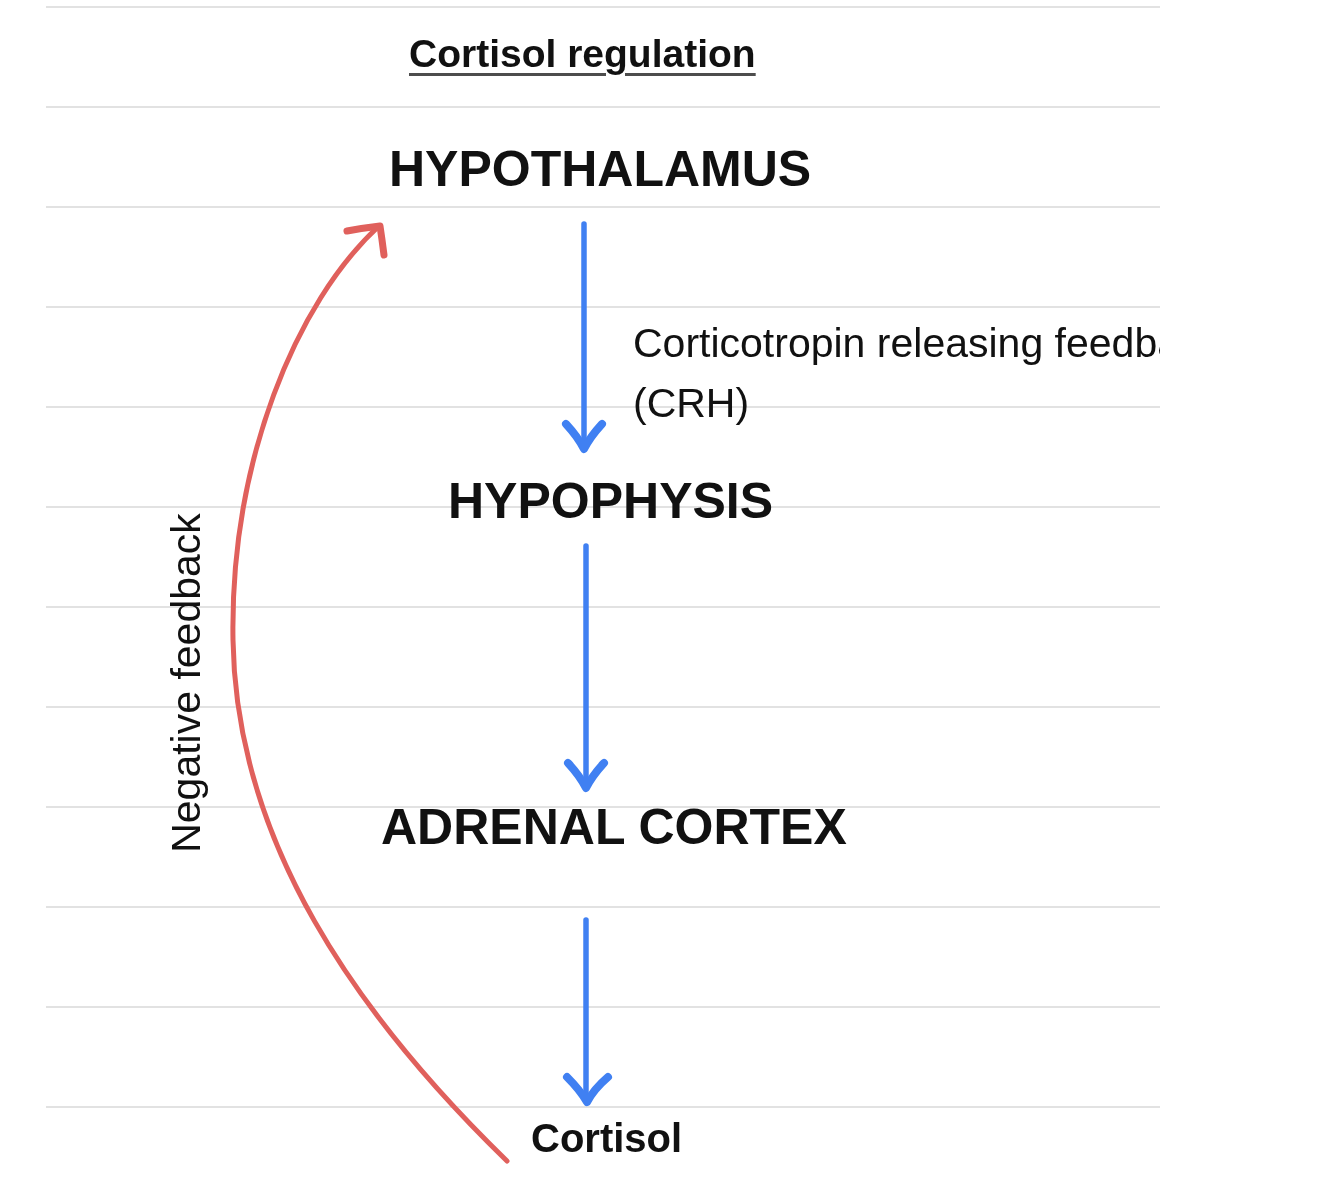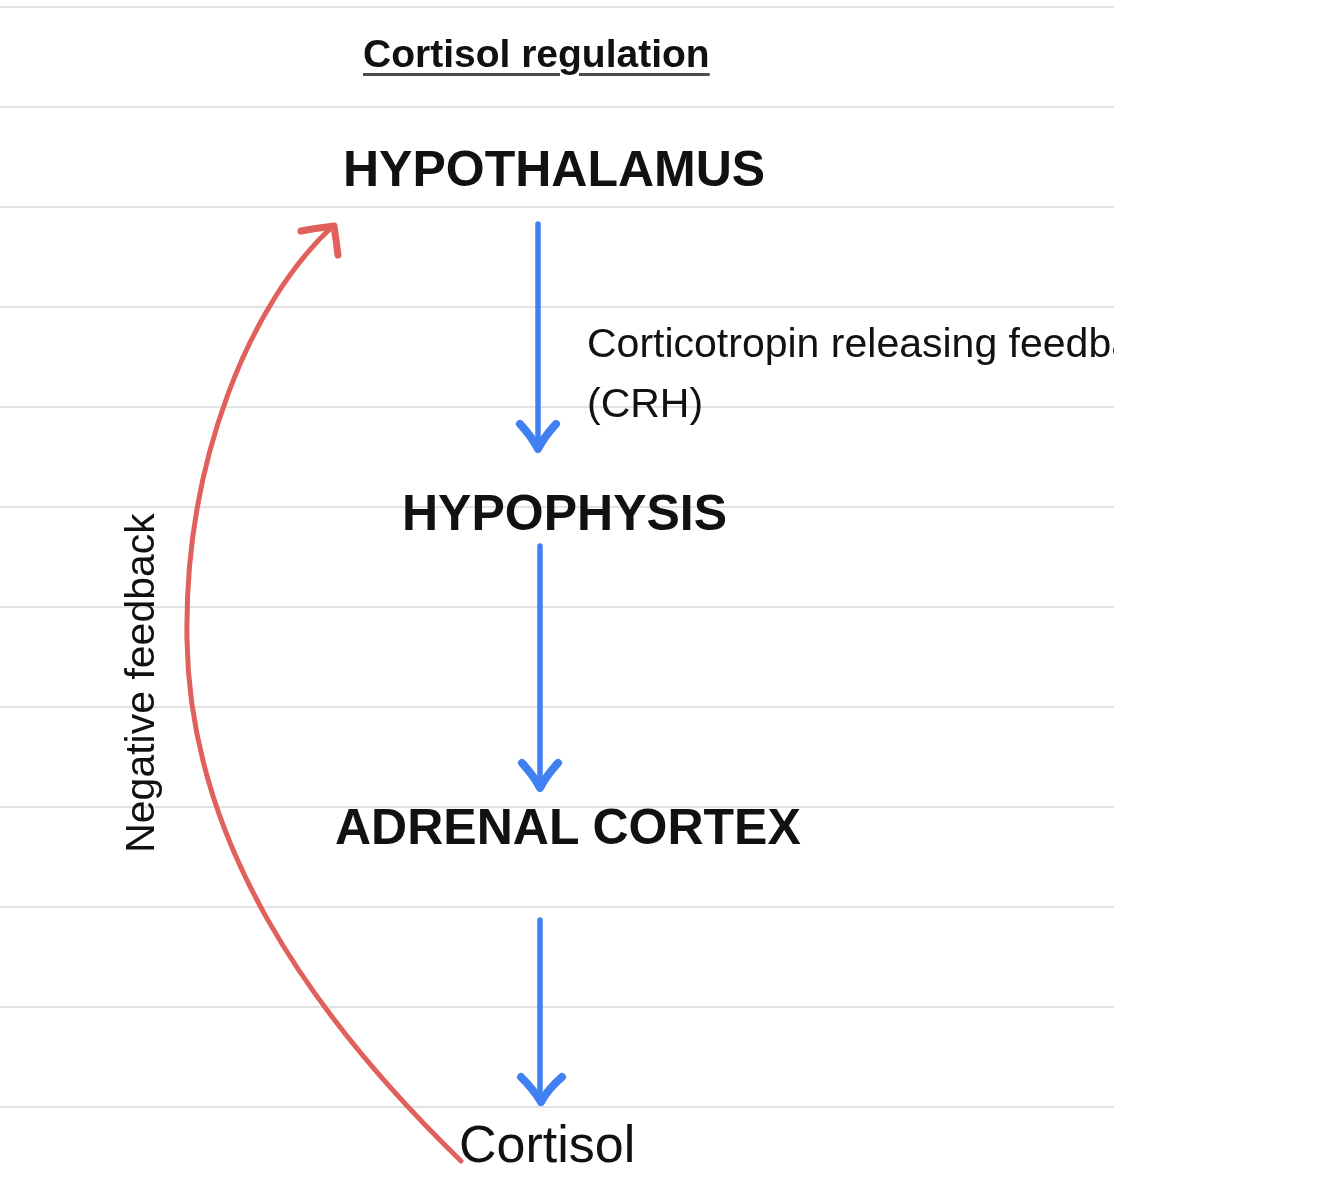--- a/index.html
+++ b/index.html
@@ -4,20 +4,21 @@
 <style>
   html, body { margin: 0; padding: 0; background: #ffffff; }
   .canvas {
     position: relative;
     width: 1114px;
     height: 1200px;
     background: #ffffff;
     overflow: hidden;
     font-family: "Liberation Sans", sans-serif;
     color: #111111;
+    margin-left: 46px;
   }
   .gridlines {
     position: absolute;
     left: 0; right: 0;
     top: 6px;
     height: 1103px;
     background-image: repeating-linear-gradient(
       to bottom,
       #e2e2e2 0px, #e2e2e2 2px,
       transparent 2px, transparent 100px
@@ -38,23 +39,23 @@
     left: 363px; top: 34px;
     font-size: 39px;
     font-weight: bold;
     text-decoration: underline;
     text-decoration-thickness: 3px;
     text-underline-offset: 6px;
     text-decoration-color: #4d4d4d;
   }
   .node { font-weight: bold; font-size: 50px; }
   .n-hypothalamus { left: 343px; top: 144px; }
-  .n-hypophysis   { left: 402px; top: 488px; }
+  .n-hypophysis   { left: 402px; top: 476px; }
   .n-adrenal      { left: 335px; top: 802px; }
-  .n-cortisol     { left: 459px; top: 1118px; font-weight: 400; font-size: 52px; }
+  .n-cortisol     { left: 485px; top: 1118px; font-weight: 700; font-size: 40px; }
   .edge-label { position: absolute; font-size: 41px; }
   .l-crh {
     left: 587px; top: 313px;
     width: 700px;
     line-height: 60px;
     white-space: normal;
   }
   .l-acth { left: 604px; top: 640px; white-space: nowrap; }
   .l-feedback {
     left: -40px; top: 659px;

